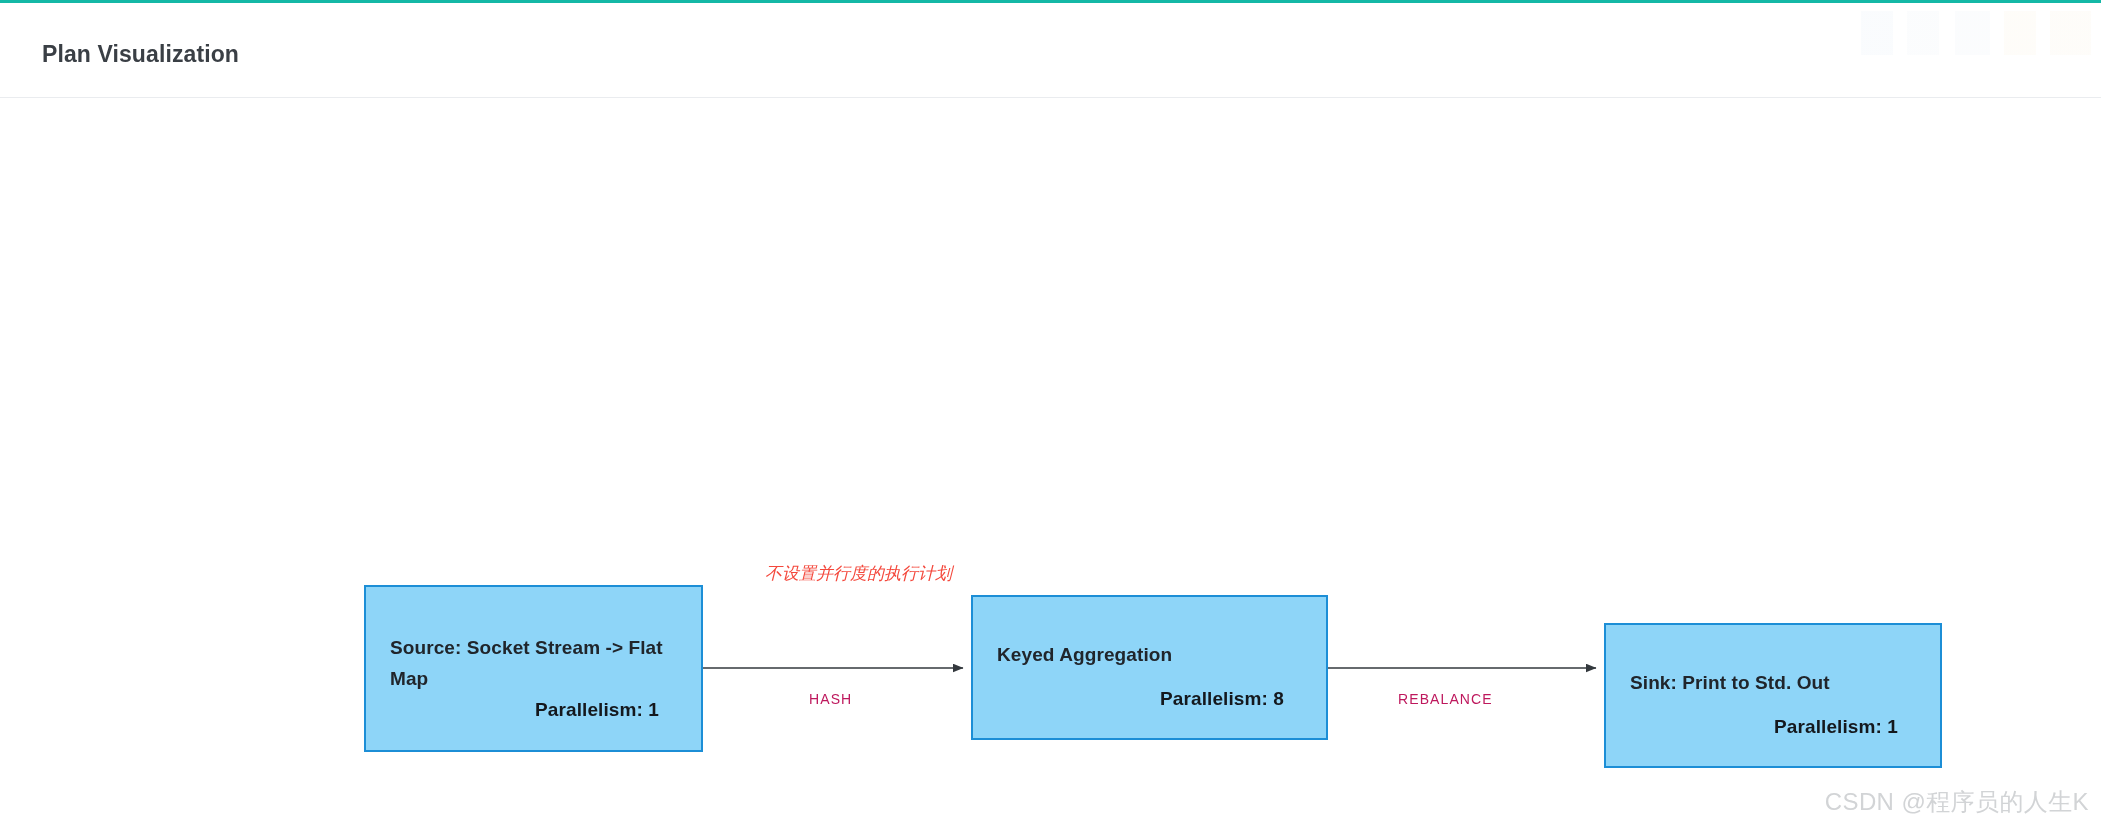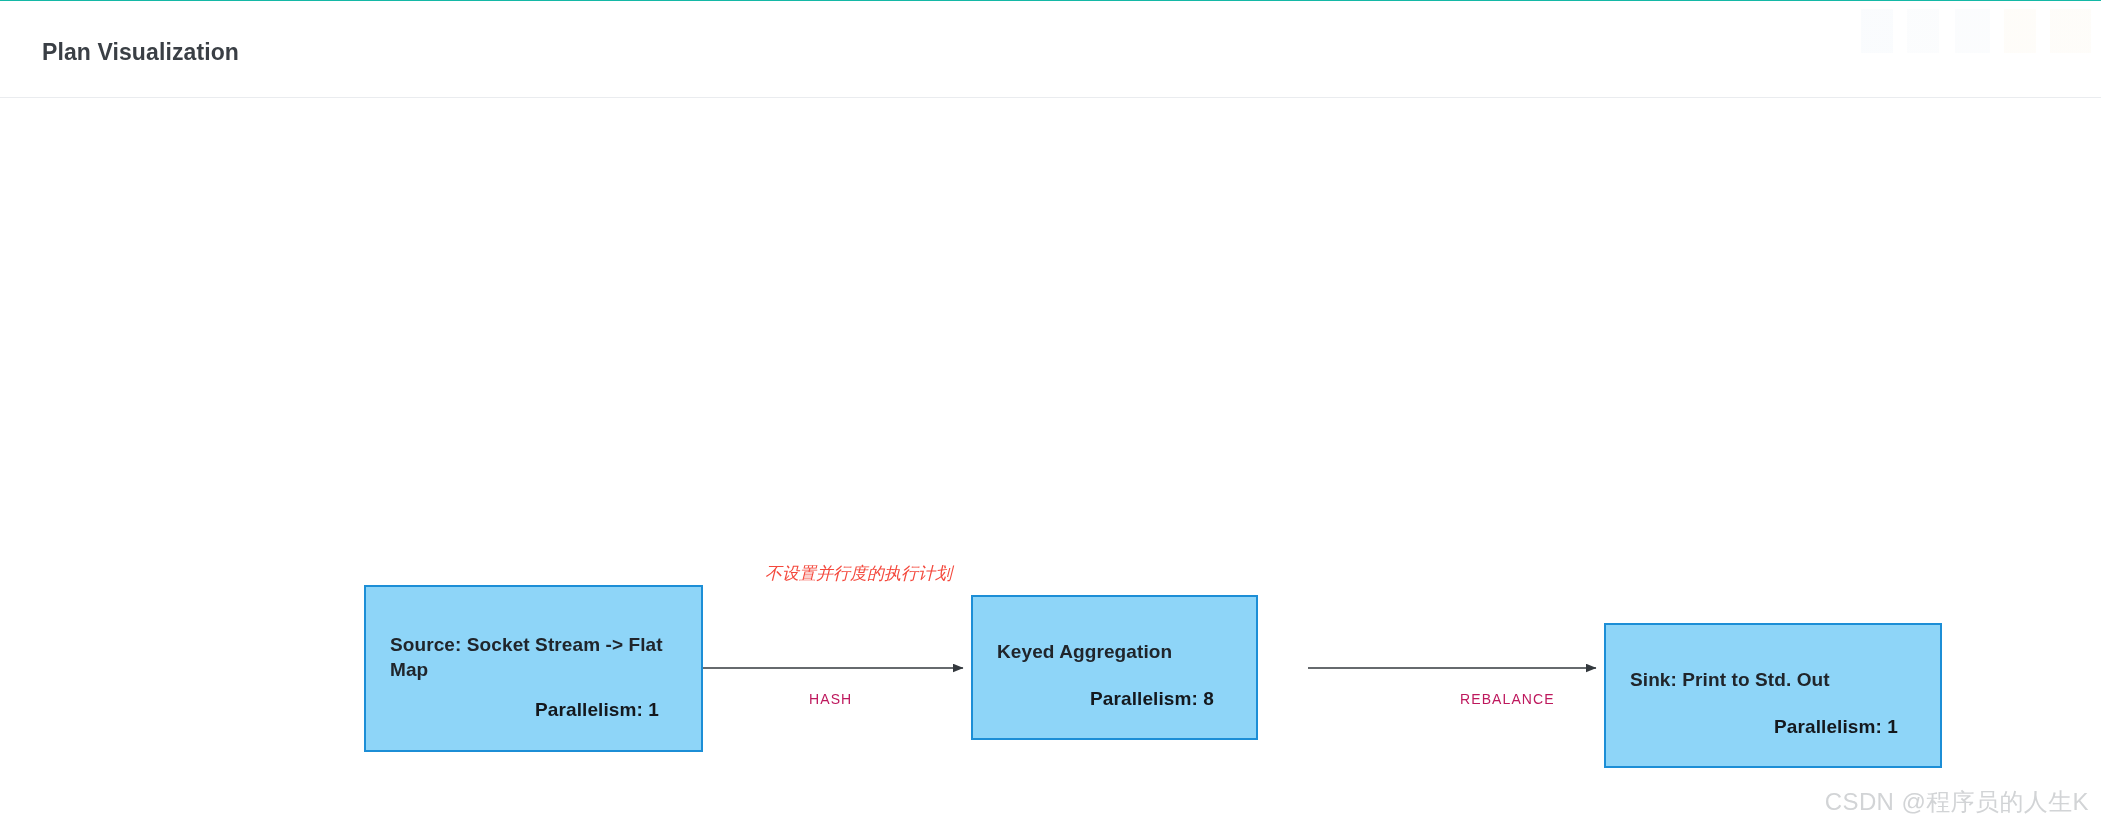--- a/index.html
+++ b/index.html
@@ -17,21 +17,21 @@
   }
 
   
   #app-header {
     position: absolute;
     left: 0;
     top: 0;
     width: 2101px;
     height: 98px;
     background: #ffffff;
-    border-top: 1px solid #14b8a6;
+    border-top: 3px solid #14b8a6;
     border-bottom: 1px solid #eaecef;
     box-sizing: border-box;
   }
   #page-title {
     position: absolute;
     left: 42px;
     top: 38px;
     font-size: 23px;
     font-weight: 600;
     color: #3a3f45;
@@ -84,56 +84,56 @@
     border: 2px solid #1c8ed6;
     box-sizing: border-box;
   }
   .node-title {
     position: absolute;
     left: 24px;
     right: 16px;
     font-size: 19px;
     font-weight: 600;
     color: #20252b;
-    line-height: 25px;
+    line-height: 31px;
     letter-spacing: 0.1px;
   }
   .node-parallelism {
     position: absolute;
     right: 42px;
     font-size: 19px;
     font-weight: 700;
     color: #14181d;
     letter-spacing: 0.1px;
     white-space: nowrap;
   }
 
   
   #node-0 { left: 364px; top: 487px; width: 339px; height: 167px; }
   #node-0 .node-title { top: 45px; }
   #node-0 .node-parallelism { top: 112px; }
 
-  #node-1 { left: 971px; top: 497px; width: 287px; height: 145px; padding-left: 17px; }
+  #node-1 { left: 971px; top: 497px; width: 357px; height: 145px; padding-left: 17px; }
   #node-1 .node-title { top: 42px; }
   #node-1 .node-parallelism { top: 91px; }
 
   #node-2 { left: 1604px; top: 497px; width: 338px; height: 145px; margin-top: 28px; }
   #node-2 .node-title { top: 42px; }
   #node-2 .node-parallelism { top: 91px; }
 
   
   .edge-label {
     position: absolute;
     font-size: 14px;
     color: #be185d;
     letter-spacing: 1.1px;
     white-space: nowrap;
   }
   #edge-label-0 { left: 809px; top: 593px; }
-  #edge-label-1 { left: 1460px; top: 593px; }
+  #edge-label-1 { left: 1398px; top: 593px; }
 
   
   #annotation-note {
     position: absolute;
     left: 765px;
     top: 466px;
     font-size: 17px;
     color: #f4483c;
     white-space: nowrap;
     line-height: 20px;

